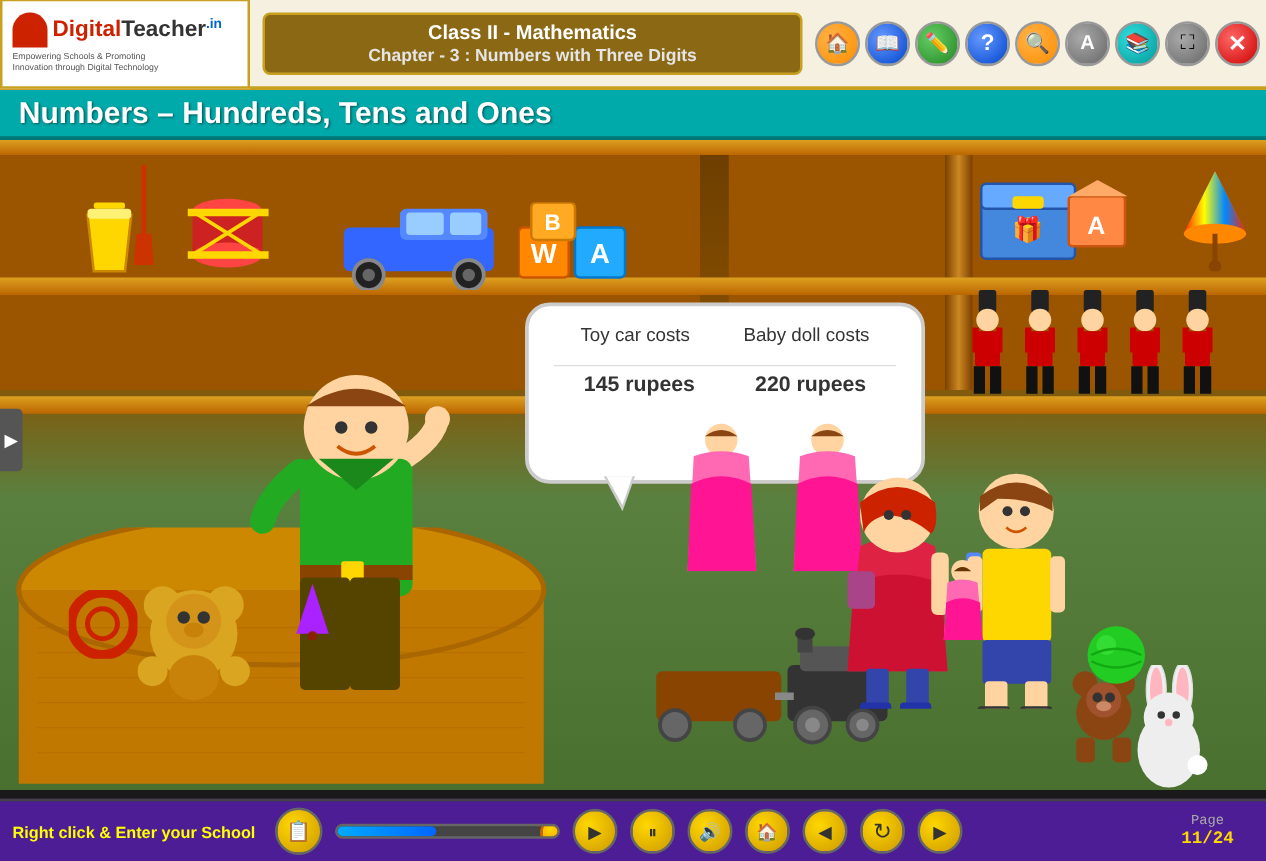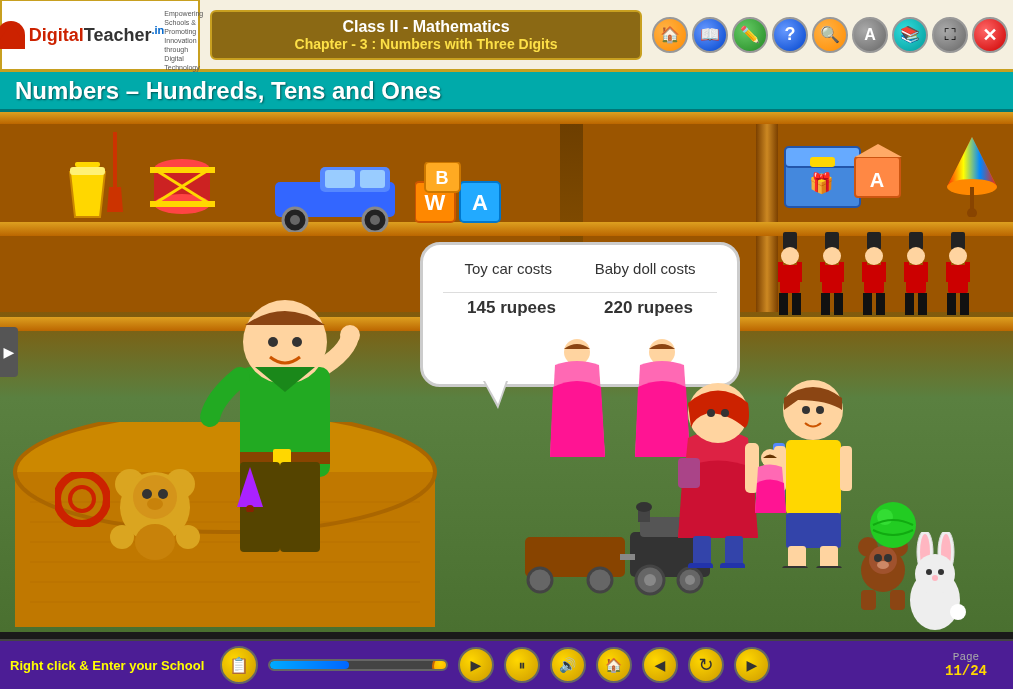--- a/index.html
+++ b/index.html
@@ -3,32 +3,32 @@
   <meta charset="utf-8">
   <style>
     * { margin: 0; padding: 0; box-sizing: border-box; }
     body { width: 1013px; height: 689px; overflow: hidden; font-family: Arial, sans-serif; background: #333; }
 
     #app { width: 1013px; height: 689px; position: relative; background: #1a1a1a; }
 
     
     #header { position: absolute; top: 0; left: 0; width: 1013px; height: 72px; background: #f5f0e0; border-bottom: 3px solid #c8a020; display: flex; align-items: center; }
 
-    #logo-area { width: 200px; height: 72px; background: white; border: 2px solid #c8a020; display: flex; flex-direction: row; justify-content: center; padding: 5px 8px; }
+    #logo-area { width: 200px; height: 72px; background: white; border: 2px solid #c8a020; display: flex; flex-direction: column; justify-content: center; padding: 5px 8px; }
     #logo-top { display: flex; align-items: center; gap: 4px; }
     #logo-icon { width: 28px; height: 28px; background: #cc2200; border-radius: 50% 50% 0 0; position: relative; display: flex; align-items: center; justify-content: center; }
     #logo-brand { font-size: 18px; font-weight: bold; }
     #logo-brand span.digital { color: #cc2200; }
     #logo-brand span.teacher { color: #333; }
     #logo-brand span.in { color: #0066cc; font-size: 11px; vertical-align: super; }
     #logo-tagline { font-size: 7px; color: #555; margin-top: 2px; line-height: 1.3; }
 
     #title-area { flex: 1; text-align: center; background: #8B6914; margin: 0 10px; padding: 6px 10px; border-radius: 6px; border: 2px solid #c8a020; }
     #class-title { font-size: 16px; font-weight: bold; color: white; }
-    #chapter-title { font-size: 14px; color: #fde047; font-weight: bold; }
+    #chapter-title { font-size: 14px; color: #e5e5e5; font-weight: bold; }
 
     #toolbar { display: flex; align-items: center; gap: 4px; margin-right: 5px; }
     .tool-btn { width: 36px; height: 36px; border-radius: 50%; border: 2px solid #999; cursor: pointer; display: flex; align-items: center; justify-content: center; font-size: 16px; }
     .tool-btn.orange { background: radial-gradient(circle at 35% 35%, #FFB347, #FF8C00); }
     .tool-btn.blue { background: radial-gradient(circle at 35% 35%, #6699FF, #0044CC); }
     .tool-btn.green { background: radial-gradient(circle at 35% 35%, #66CC66, #228822); }
     .tool-btn.red { background: radial-gradient(circle at 35% 35%, #FF6666, #CC0000); }
     .tool-btn.gray { background: radial-gradient(circle at 35% 35%, #AAAAAA, #666666); }
     .tool-btn.teal { background: radial-gradient(circle at 35% 35%, #33DDDD, #009999); }
 

